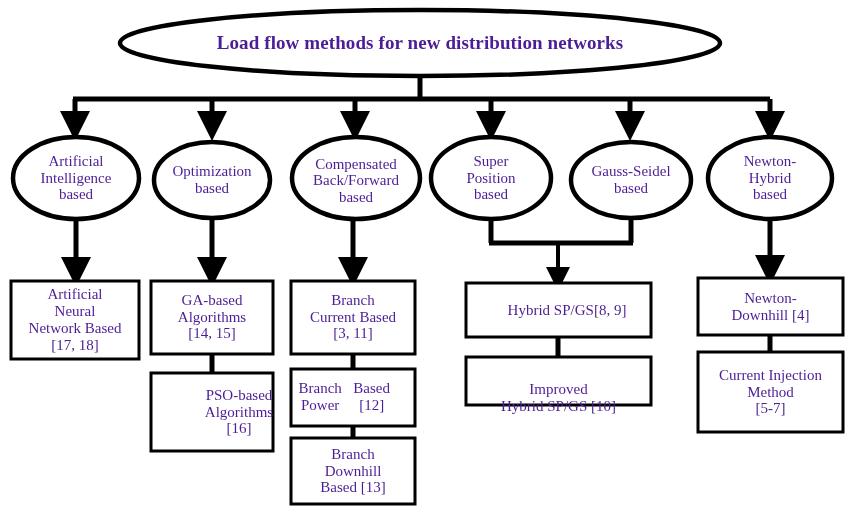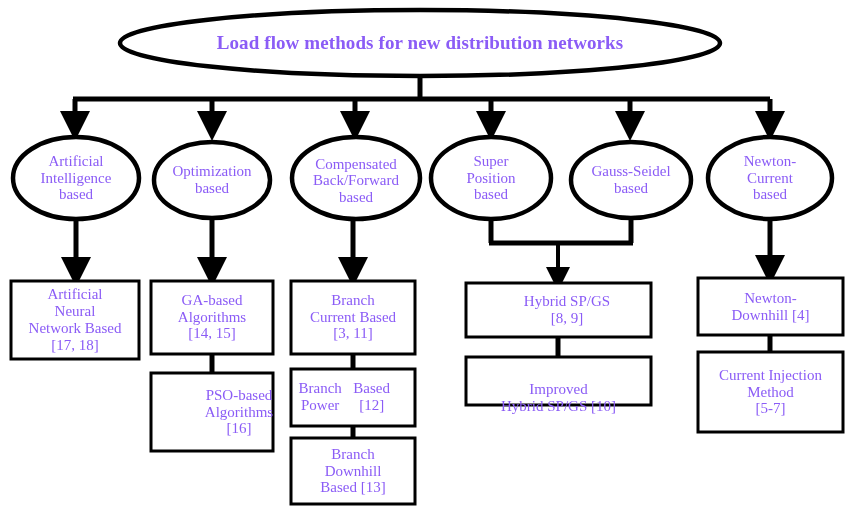--- a/index.html
+++ b/index.html
@@ -1,20 +1,20 @@
 <!DOCTYPE html>
 <html><head>
 <meta charset="utf-8">
 <style>
   html,body{margin:0;padding:0;background:#ffffff;}
   #page{position:relative;width:850px;height:516px;background:#ffffff;
         font-family:"Liberation Serif",serif;overflow:hidden;}
   svg{position:absolute;top:0;left:0;width:850px;height:516px;}
   .node-text{position:absolute;display:flex;align-items:center;justify-content:center;
-             text-align:center;color:#8b5cf6;line-height:1.12;}
+             text-align:center;color:#4c1d95;line-height:1.12;}
   .root-label{font-weight:bold;font-size:19px;letter-spacing:.1px;}
   .ellipse-label{font-size:15px;}
   .box-label{font-size:15px;}
 </style>
 </head>
 <body>
 
 <div id="page">
 
   <svg viewBox="0 0 850 516">
@@ -100,21 +100,21 @@
     <span>based</span>
   </div>
 
   <div class="node-text ellipse-label" style="left:573px;top:160px;width:116px;height:40px;flex-direction:column;">
     <span>Gauss-Seidel</span>
     <span>based</span>
   </div>
 
   <div class="node-text ellipse-label" style="left:711px;top:150px;width:118px;height:56px;flex-direction:column;">
     <span>Newton-</span>
-    <span>Current</span>
+    <span>Hybrid</span>
     <span>based</span>
   </div>
 
   <div class="node-text box-label" style="left:11px;top:285px;width:128px;height:70px;flex-direction:column;">
     <span>Artificial</span>
     <span>Neural</span>
     <span>Network Based</span>
     <span>[17, 18]</span>
   </div>
 
@@ -140,21 +140,21 @@
     <span>Branch Power</span>
     <span>Based [12]</span>
   </div>
 
   <div class="node-text box-label" style="left:291px;top:441px;width:124px;height:60px;flex-direction:column;">
     <span>Branch</span>
     <span>Downhill</span>
     <span>Based [13]</span>
   </div>
 
-  <div class="node-text box-label" style="left:466px;top:287px;width:202px;height:46px;flex-direction:column;">
+  <div class="node-text box-label" style="left:466px;top:287px;width:202px;height:46px;flex-direction:row;">
     <span>Hybrid SP/GS</span>
     <span>[8, 9]</span>
   </div>
 
   <div class="node-text box-label" style="left:466px;top:360px;width:185px;height:42px;flex-direction:column;margin-top:17px;">
     <span>Improved</span>
     <span>Hybrid SP/GS [10]</span>
   </div>
 
   <div class="node-text box-label" style="left:698px;top:282px;width:145px;height:50px;flex-direction:column;">

